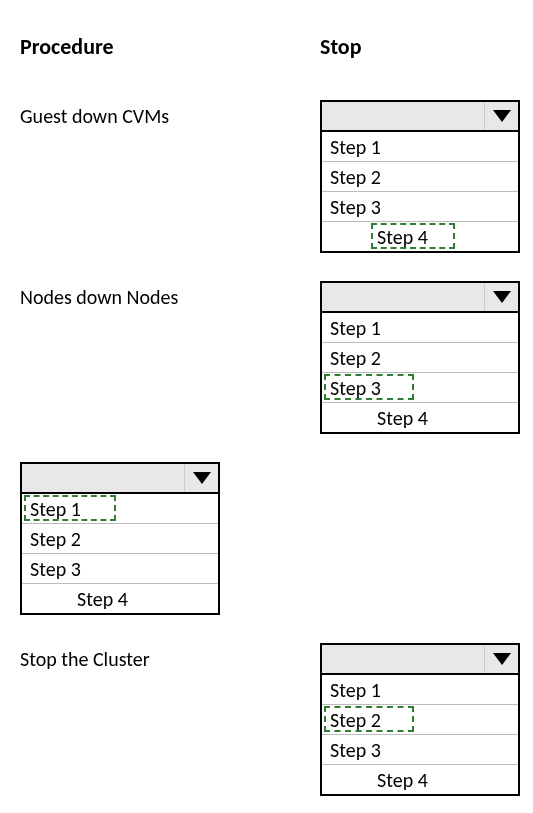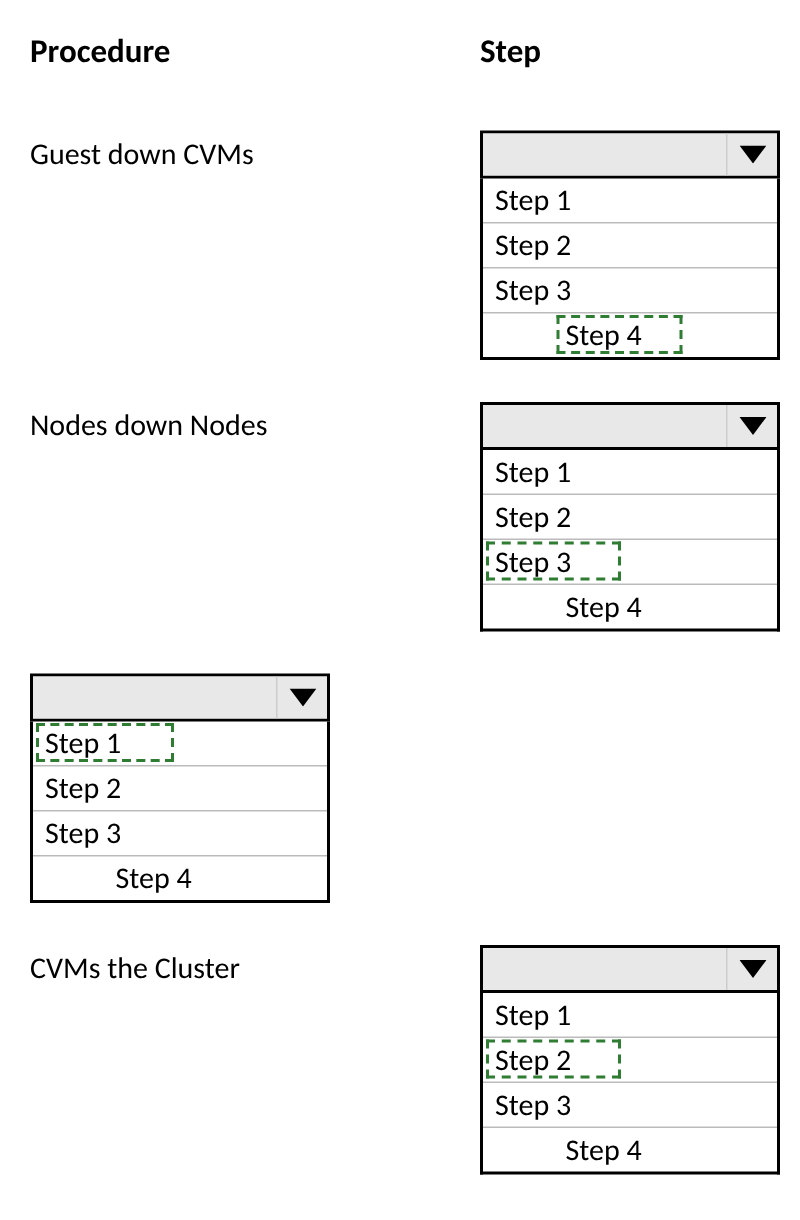--- a/index.html
+++ b/index.html
@@ -22,20 +22,21 @@
       flex-shrink: 0;
     }
     .col-right {
       width: 200px;
       flex-shrink: 0;
     }
     .header {
       font-weight: bold;
       font-size: 22px;
       margin-bottom: 40px;
+      margin-top: 13px;
     }
     .header .col-left, .header .col-right { }
     .procedure-label {
       padding-top: 4px;
     }
     .dropdown {
       display: flex;
       border: 2px solid #000;
       height: 32px;
     }
@@ -74,21 +75,21 @@
       top: 1px;
       left: 2px;
       pointer-events: none;
     }
   </style>
 </head>
 <body>
 
 <div class="row header">
   <div class="col-left">Procedure</div>
-  <div class="col-right">Step</div>
+  <div class="col-right">Stop</div>
 </div>
 
 <div id="rows-container">
     <div class="row">
       <div class="col-left procedure-label">Guest  down CVMs</div>
       <div class="col-right">
         <div class="dropdown">
           <div class="dropdown-field"></div>
           <div class="dropdown-btn">
             <svg width="18" height="12" viewBox="0 0 18 12">
@@ -135,21 +136,21 @@
         </div>
         <div class="options">
           <div class="option"><span>Step 1</span><div class="dashed-highlight" style="width: 92px;"></div></div>
           <div class="option"><span>Step 2</span></div>
           <div class="option"><span>Step 3</span></div>
           <div class="option"><span>Step 4</span></div>
         </div>
       </div>
     </div>
     <div class="row">
-      <div class="col-left procedure-label">CVMs the Cluster</div>
+      <div class="col-left procedure-label">Stop the Cluster</div>
       <div class="col-right">
         <div class="dropdown">
           <div class="dropdown-field"></div>
           <div class="dropdown-btn">
             <svg width="18" height="12" viewBox="0 0 18 12">
               <polygon points="0,0 18,0 9,12" fill="#000"></polygon>
             </svg>
           </div>
         </div>
         <div class="options">

